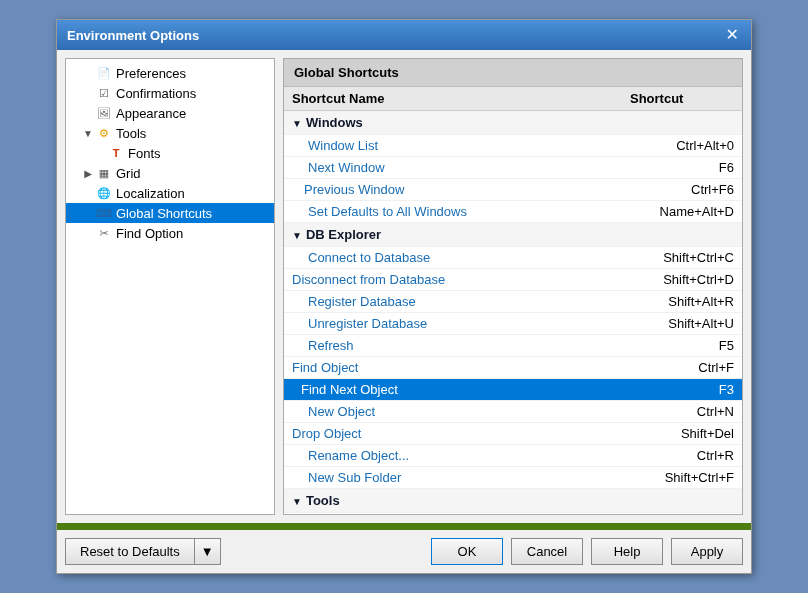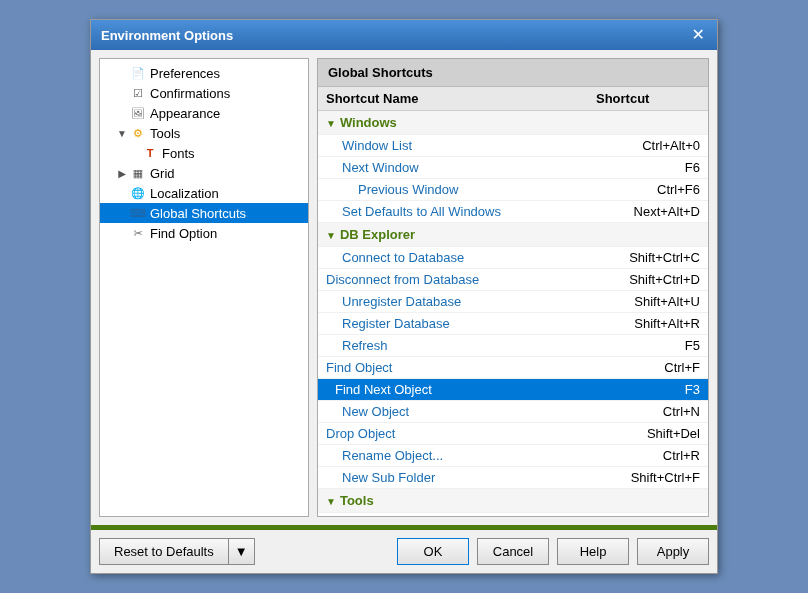--- a/index.html
+++ b/index.html
@@ -9,21 +9,21 @@
       align-items: center;
       justify-content: center;
       width: 808px;
       height: 593px;
       font-family: 'Segoe UI', Tahoma, sans-serif;
       font-size: 13px;
     }
     .dialog {
       background: #f0f0f0;
       border: 1px solid #999;
-      width: 628px;
+      width: 696px;
       height: 555px;
       display: flex;
       flex-direction: column;
       box-shadow: 2px 2px 8px rgba(0,0,0,0.4);
     }
     .title-bar {
       background: linear-gradient(to bottom, #4a90d9, #2e6db4);
       color: white;
       padding: 6px 10px;
       display: flex;
@@ -137,21 +137,21 @@
     .shortcuts-table thead th:last-child {
       width: 120px;
     }
     .shortcuts-table td {
       padding: 3px 8px;
       border-bottom: 1px solid #f0f0f0;
     }
     .shortcuts-table tr.group-header td {
       font-weight: 600;
       background: #f5f5f5;
-      color: #4d7c0f;
+      color: #0f172a;
       padding: 4px 8px;
     }
     .shortcuts-table tr.item-row td {
       color: #1a6eb5;
     }
     .shortcuts-table tr.item-row td:last-child {
       color: #000;
       text-align: right;
     }
     .shortcuts-table tr.selected td {
@@ -160,21 +160,21 @@
     }
     .shortcut-cell {
       text-align: right;
       padding-right: 12px;
     }
     .dialog-footer {
       padding: 8px;
       display: flex;
       align-items: center;
       justify-content: space-between;
-      border-top: 5px solid #4d7c0f;
+      border-top: 7px solid #4d7c0f;
       background: #f0f0f0;
     }
     .footer-left {
       display: flex;
       align-items: center;
       gap: 0;
     }
     .footer-right {
       display: flex;
       gap: 8px;
@@ -281,45 +281,45 @@
               </tr>
               <tr class="item-row">
                 <td style="padding-left: 24px;">Window List</td>
                 <td class="shortcut-cell">Ctrl+Alt+0</td>
               </tr>
               <tr class="item-row">
                 <td style="padding-left: 24px;">Next Window</td>
                 <td class="shortcut-cell">F6</td>
               </tr>
               <tr class="item-row">
-                <td style="padding-left: 40px;">Previous Window</td>
+                <td style="padding-left: 20px;">Previous Window</td>
                 <td class="shortcut-cell">Ctrl+F6</td>
               </tr>
               <tr class="item-row">
                 <td style="padding-left: 24px;">Set Defaults to All Windows</td>
-                <td class="shortcut-cell">Next+Alt+D</td>
+                <td class="shortcut-cell">Name+Alt+D</td>
               </tr>
               <tr class="group-header">
                 <td colspan="2"><span style="font-size:10px;margin-right:4px;">▼</span>DB Explorer</td>
               </tr>
               <tr class="item-row">
                 <td style="padding-left: 24px;">Connect to Database</td>
                 <td class="shortcut-cell">Shift+Ctrl+C</td>
               </tr>
               <tr class="item-row">
                 <td style="">Disconnect from Database</td>
                 <td class="shortcut-cell">Shift+Ctrl+D</td>
               </tr>
               <tr class="item-row">
+                <td style="padding-left: 24px;">Register Database</td>
+                <td class="shortcut-cell">Shift+Alt+R</td>
+              </tr>
+              <tr class="item-row">
                 <td style="padding-left: 24px;">Unregister Database</td>
                 <td class="shortcut-cell">Shift+Alt+U</td>
-              </tr>
-              <tr class="item-row">
-                <td style="padding-left: 24px;">Register Database</td>
-                <td class="shortcut-cell">Shift+Alt+R</td>
               </tr>
               <tr class="item-row">
                 <td style="padding-left: 24px;">Refresh</td>
                 <td class="shortcut-cell">F5</td>
               </tr>
               <tr class="item-row">
                 <td style="">Find Object</td>
                 <td class="shortcut-cell">Ctrl+F</td>
               </tr>
               <tr class="item-row selected">

